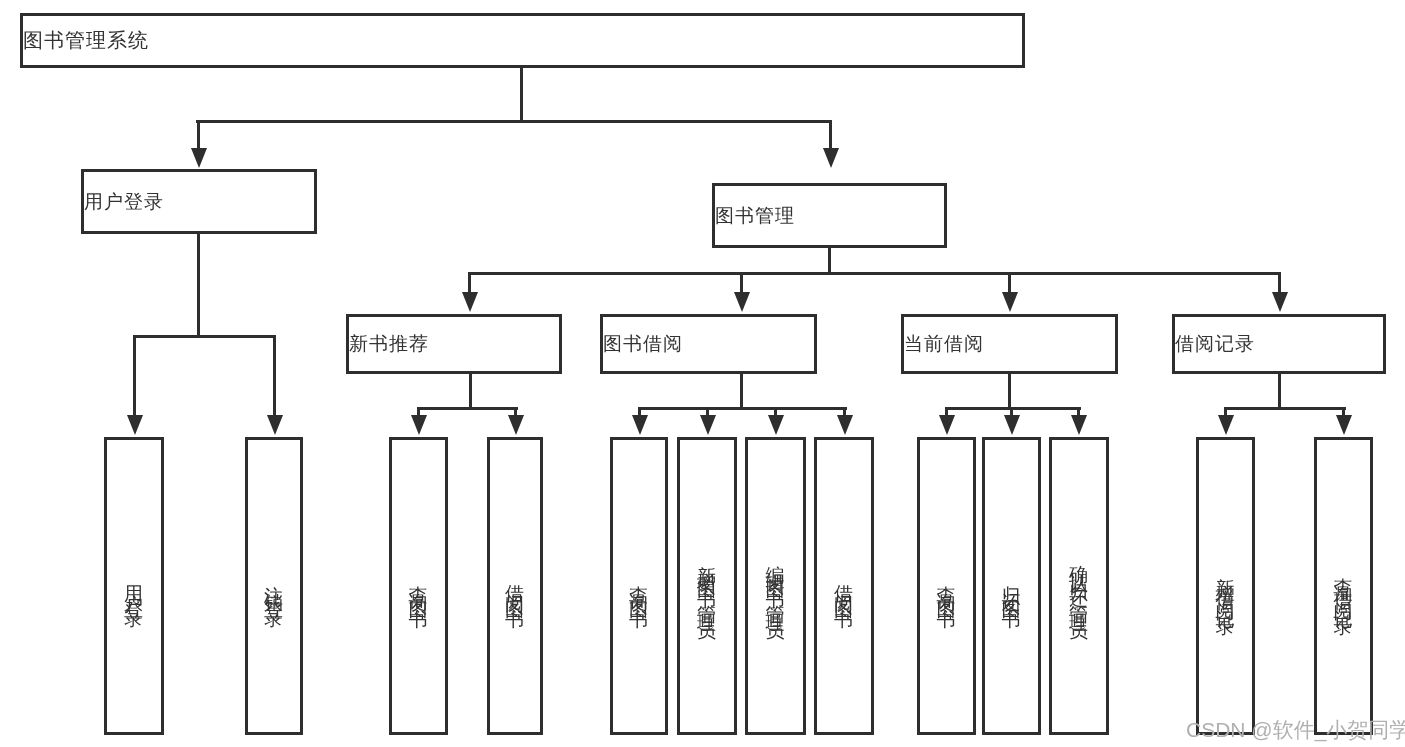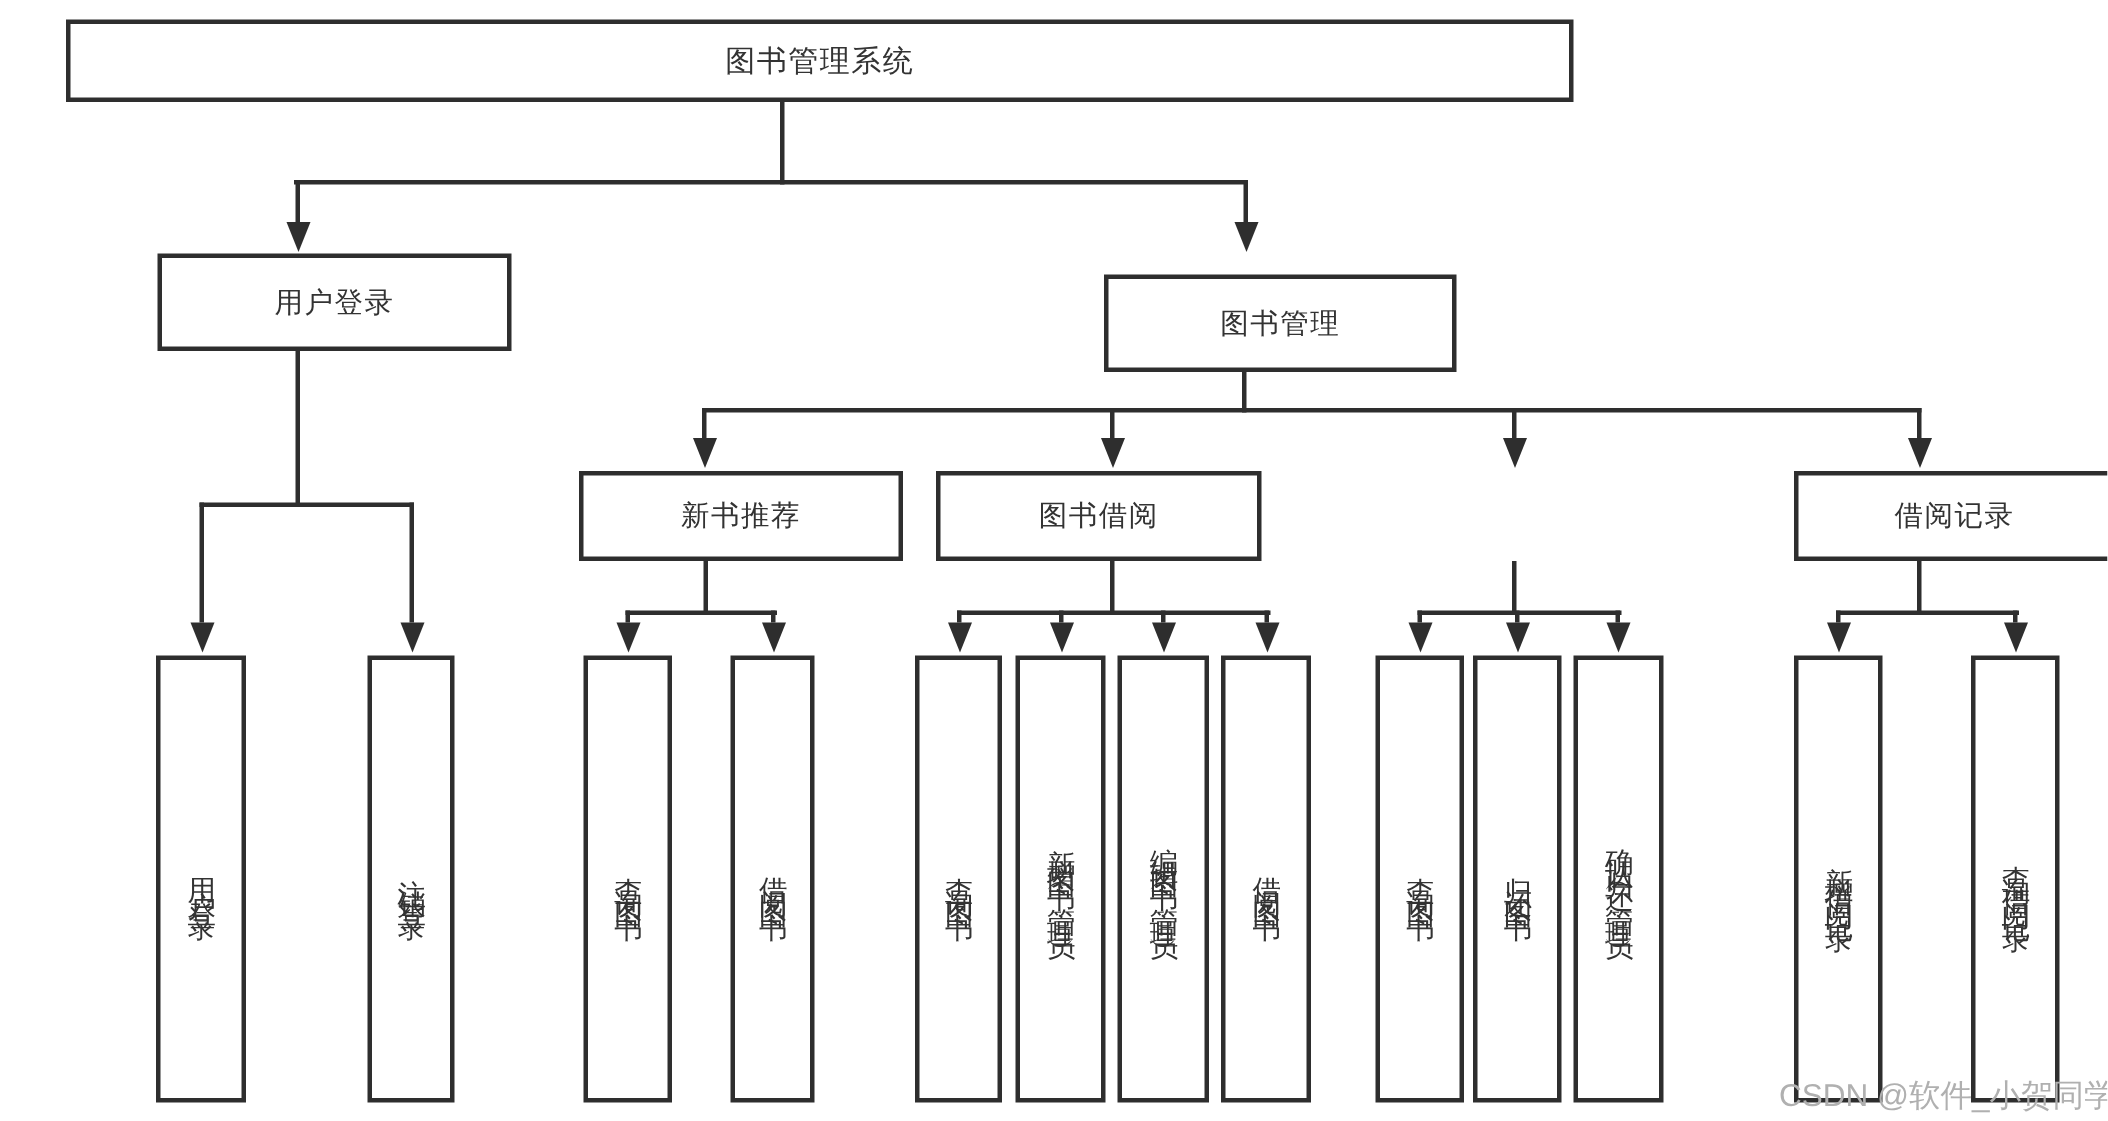--- a/index.html
+++ b/index.html
@@ -18,25 +18,23 @@
     overflow:hidden;
   }
   
   .box{
     position:absolute;
     box-sizing:border-box;
     border:3px solid var(--line);
     background:var(--bg);
     display:flex;
     align-items:center;
-    justify-content:center;
     font-size:19px;
     letter-spacing:1px;
     color:var(--text);
-    margin-left:24px;
   }
   .box.root{font-size:20px;}
   .leaf{
     position:absolute;
     box-sizing:border-box;
     border:3px solid var(--line);
     background:var(--bg);
     display:flex;
     align-items:center;
     justify-content:center;
@@ -121,25 +119,28 @@
     <span>图书管理系统</span>
   </div>
 
   <div class="box" style="left:81px;top:169px;width:236px;height:65px">
     <span>用户登录</span>
   </div>
   <div class="box" style="left:712px;top:183px;width:235px;height:65px">
     <span>图书管理</span>
   </div>
 
-  <div class="box" style="left:362px;top:314px;width:216px;height:60px">
+  <div class="box" style="left:346px;top:314px;width:216px;height:60px">
     <span>新书推荐</span>
   </div>
   <div class="box" style="left:600px;top:314px;width:217px;height:60px">
     <span>图书借阅</span>
+  </div>
+  <div class="box" style="left:901px;top:314px;width:217px;height:60px">
+    <span>当前借阅</span>
   </div>
   <div class="box" style="left:1172px;top:314px;width:214px;height:60px">
     <span>借阅记录</span>
   </div>
 
   <div class="leaf" style="left:104px;width:60px">
     <span class="vlabel">用户登录</span>
   </div>
   <div class="leaf" style="left:245px;width:58px">
     <span class="vlabel">注销登录</span>

